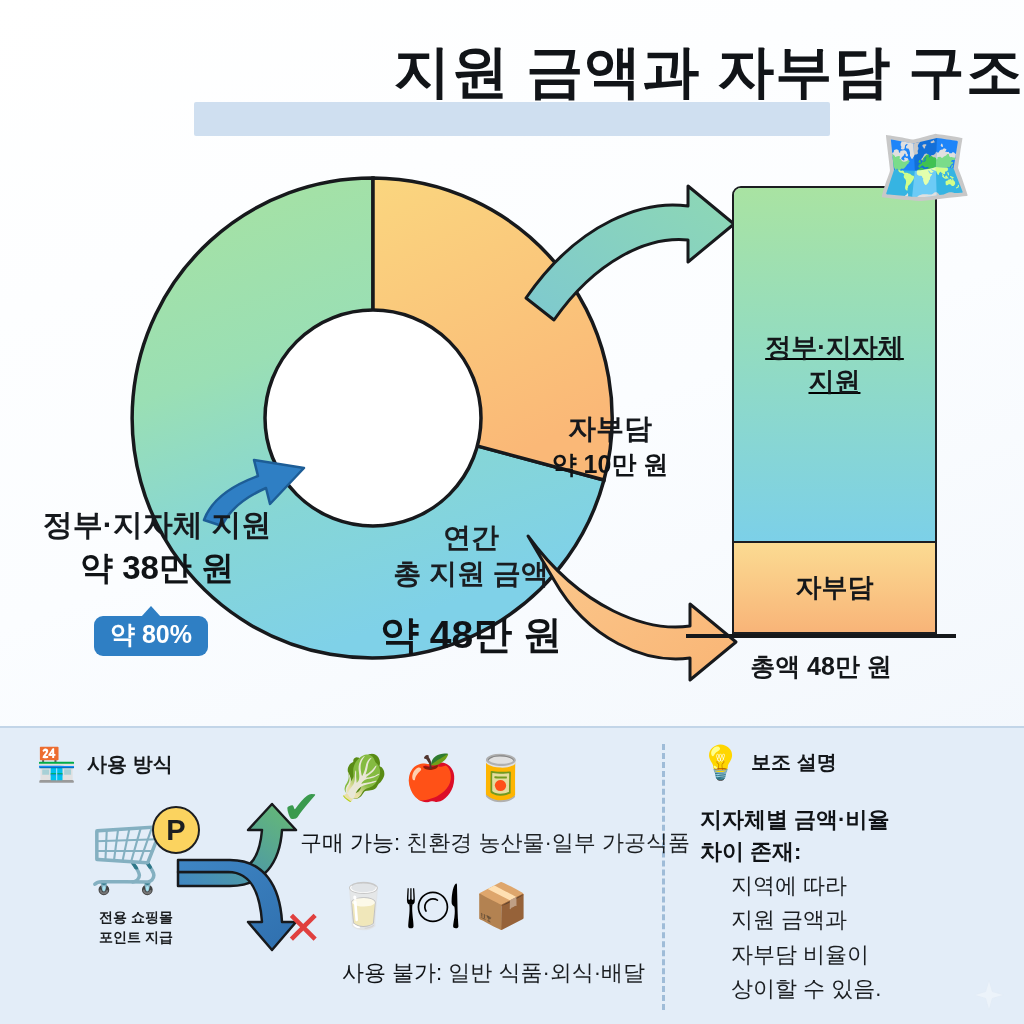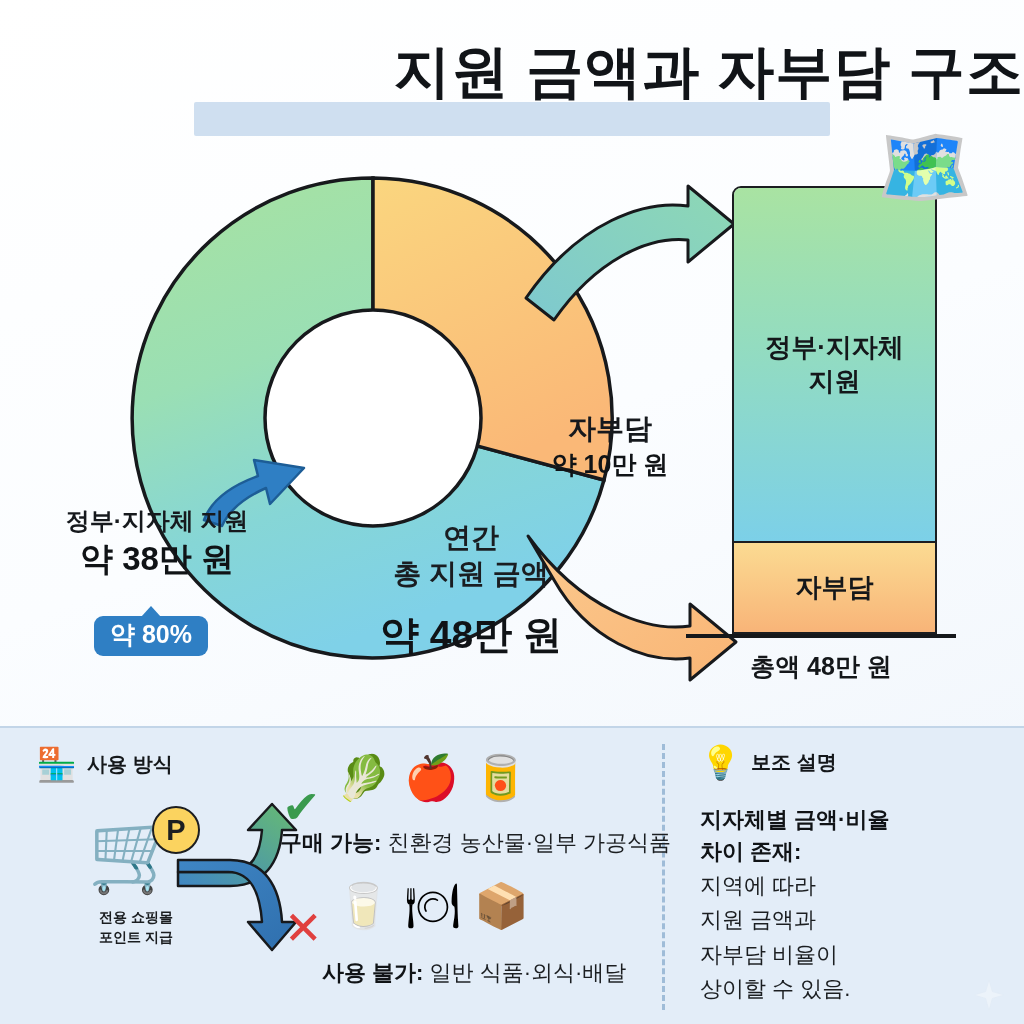--- a/index.html
+++ b/index.html
@@ -82,21 +82,21 @@
   #label-self { left: 392px; top: 243px; width: 220px; }
 
   
   .left-label {
     position: absolute;
     left: 18px;
     top: 505px;
     width: 278px;
     text-align: center;
   }
-  .left-label .ll1 { font-size: 24px; font-weight: bold; color: #16191d; line-height: 1.35; }
+  .left-label .ll1 { font-size: 30px; font-weight: bold; color: #16191d; line-height: 1.35; }
   .left-label .ll2 { font-size: 33px; font-weight: bold; color: #101316; line-height: 1.35; }
 
   .pct-badge {
     position: absolute;
     left: 94px;
     top: 616px;
     background: #2f7fc4;
     color: #ffffff;
     font-size: 25px;
     font-weight: bold;
@@ -135,20 +135,21 @@
     display: flex;
     flex-direction: column;
   }
   .bar-seg-gov {
     height: 80%;
     background: linear-gradient(180deg, #a9e3a2 0%, #93dcc0 45%, #7cd0e8 100%);
     display: flex;
     align-items: center;
     justify-content: center;
     border-bottom: 2.5px solid #1b1d20;
+    text-decoration: underline;
   }
   .bar-seg-self {
     height: 20%;
     background: linear-gradient(180deg, #fbdb92 0%, #f8b478 100%);
     display: flex;
     align-items: center;
     justify-content: center;
   }
   .bar-seg-label {
     font-size: 26px;
@@ -274,21 +275,21 @@
   }
   #mark-ok { left: 282px; top: 784px; color: #3a9a4e; }
   #mark-no { left: 284px; top: 905px; color: #e0403f; }
 
   .row-text {
     position: absolute;
     font-size: 22px;
     color: #1b1e21;
     white-space: nowrap;
   }
-  .row-text b { font-weight: bold; color: #101316; }
+  .row-text b { font-weight: normal; color: #101316; margin-left: 20px; }
   #text-ok { left: 280px; top: 828px; }
   #text-no { left: 322px; top: 958px; }
 
   
   .note-body {
     position: absolute;
     left: 700px;
     top: 78px;
     width: 212px;
   }
@@ -296,20 +297,21 @@
     font-size: 22px;
     font-weight: bold;
     color: #101316;
     line-height: 1.45;
   }
   .note-rest {
     font-size: 22px;
     color: #1b1e21;
     line-height: 1.48;
     margin-top: 2px;
+    margin-left: 31px;
   }
   .map-icon {
     position: absolute;
     left: 876px;
     top: 128px;
     font-size: 78px;
     line-height: 1;
   }
 
   .watermark {

